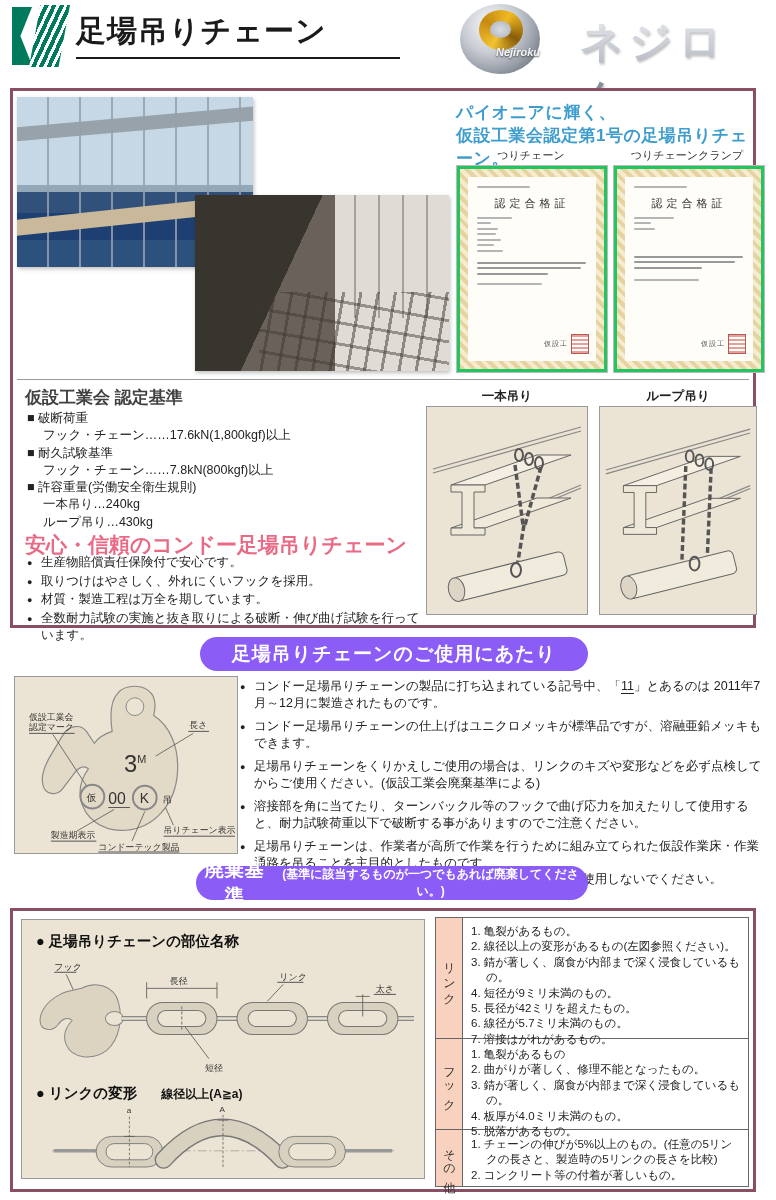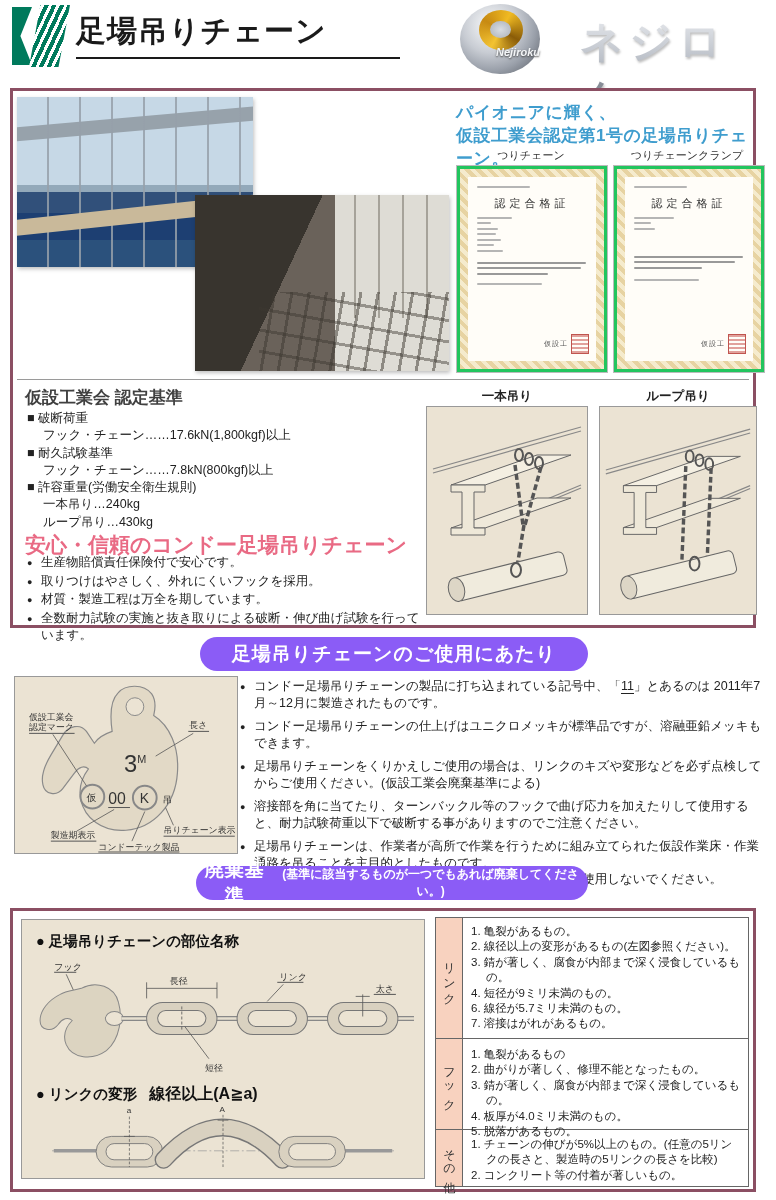--- a/index.html
+++ b/index.html
@@ -84,21 +84,21 @@
   .hookbox{left:14px;top:676px;width:224px;height:178px;background:#ebe3d3;border:1px solid #999;box-sizing:border-box}
   .ubullets{left:240px;top:678px;width:528px;font-size:12.5px;line-height:16.5px}
   .ub{display:flex;margin-bottom:7px}
   .mark{border-bottom:1px solid #222}
 
   
   .box2{left:10px;top:908px;width:740px;height:278px;border:3px solid #8b4f63;background:#fff}
   .beige{left:8px;top:8px;width:404px;height:260px;background:#ebe3d3;border:1px solid #999;box-sizing:border-box}
   .parts-h{left:14px;top:12px;font-size:14.5px;font-weight:bold;color:#111}
   .deform-h{left:14px;top:164px;font-size:14.5px;font-weight:bold;color:#111}
-  .deform-note{font-size:16px;font-weight:bold;margin-left:12px}
+  .deform-note{font-size:12px;font-weight:bold;margin-left:24px}
   .dtable{left:422px;top:6px;width:312px;border:1px solid #666}
   .trow{display:flex;border-bottom:1px solid #666}
   .trow:last-child{border-bottom:none}
   .tlabel{flex:0 0 26px;background:#f8d2bf;border-right:1px solid #666;display:flex;align-items:center;
       justify-content:center;writing-mode:vertical-rl;font-size:12px;letter-spacing:2px;color:#333}
   .tcells{flex:1;padding:6px 6px 4px 8px;font-size:11.5px;line-height:15.4px;color:#222}
   .tcells div{padding-left:15px;text-indent:-15px}
 
   
   svg text{font-family:"Liberation Sans","DejaVu Sans",sans-serif}
@@ -396,20 +396,21 @@
   </div>
 
   <div class="abs dtable">
     <div class="trow" style="height:120px">
       <div class="tlabel">リンク</div>
       <div class="tcells">
         <div>1. 亀裂があるもの。</div>
         <div>2. 線径以上の変形があるもの(左図参照ください)。</div>
         <div>3. 錆が著しく、腐食が内部まで深く浸食しているもの。</div>
         <div>4. 短径が9ミリ未満のもの。</div>
+        <div>5. 長径が42ミリを超えたもの。</div>
         <div>6. 線径が5.7ミリ未満のもの。</div>
         <div>7. 溶接はがれがあるもの。</div>
       </div>
     </div>
     <div class="trow" style="height:90px">
       <div class="tlabel">フック</div>
       <div class="tcells" style="padding-top:8px">
         <div>1. 亀裂があるもの</div>
         <div>2. 曲がりが著しく、修理不能となったもの。</div>
         <div>3. 錆が著しく、腐食が内部まで深く浸食しているもの。</div>

